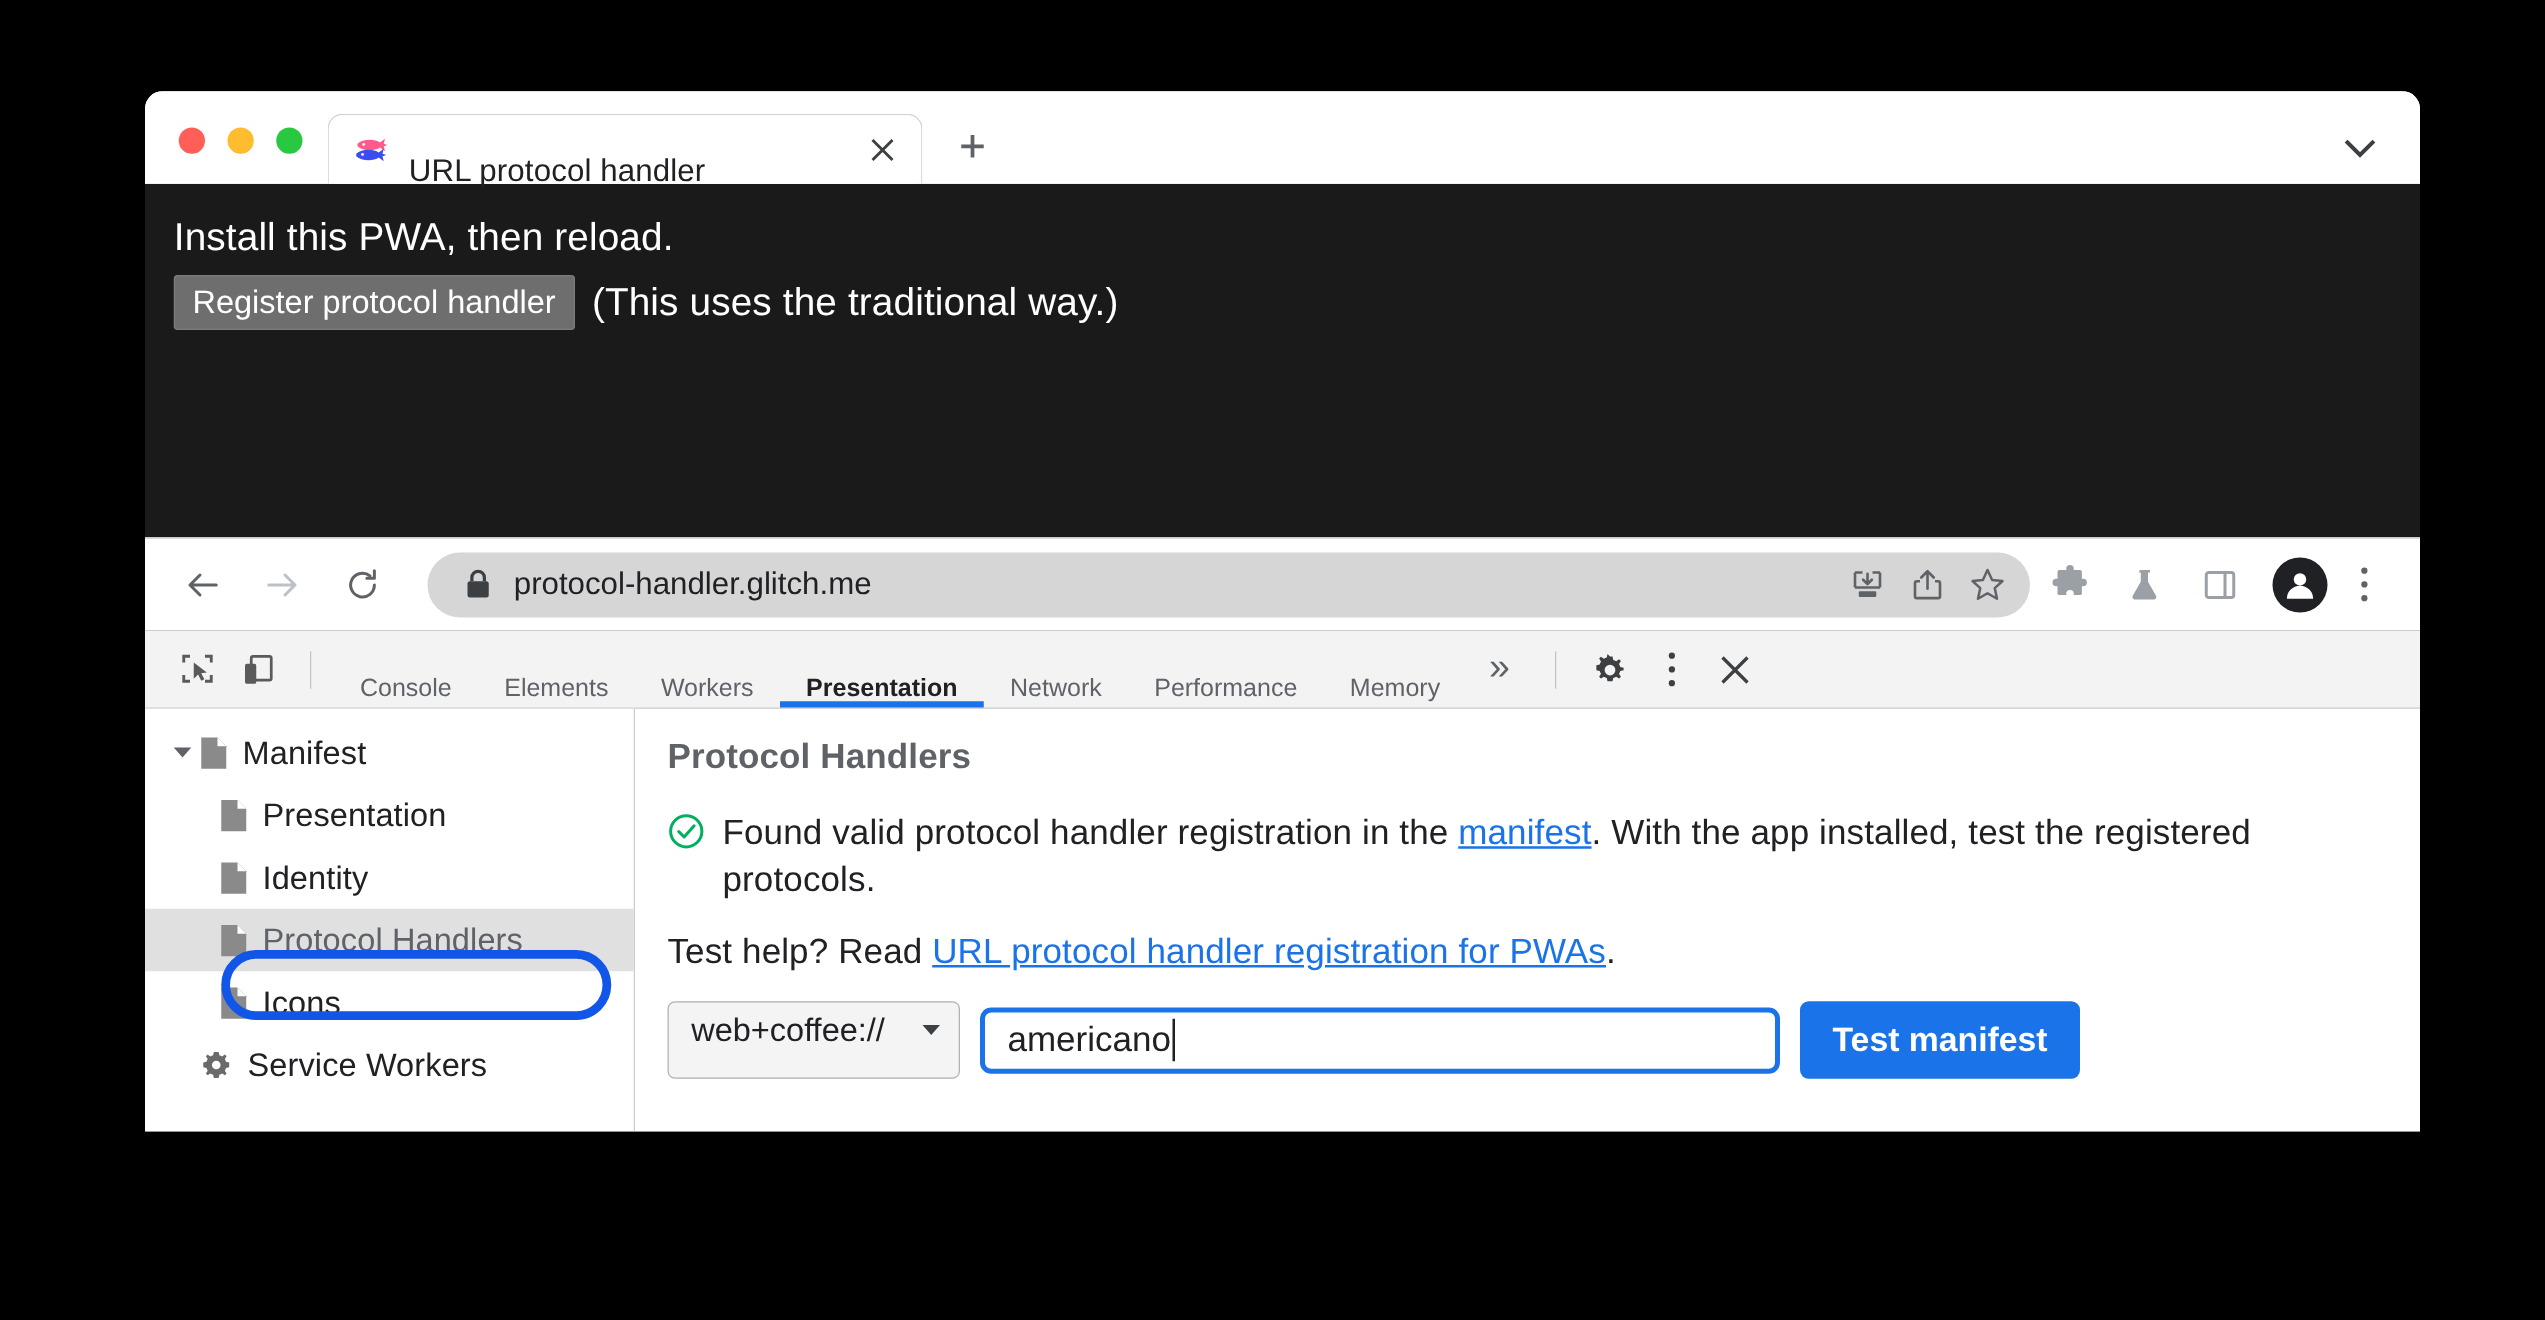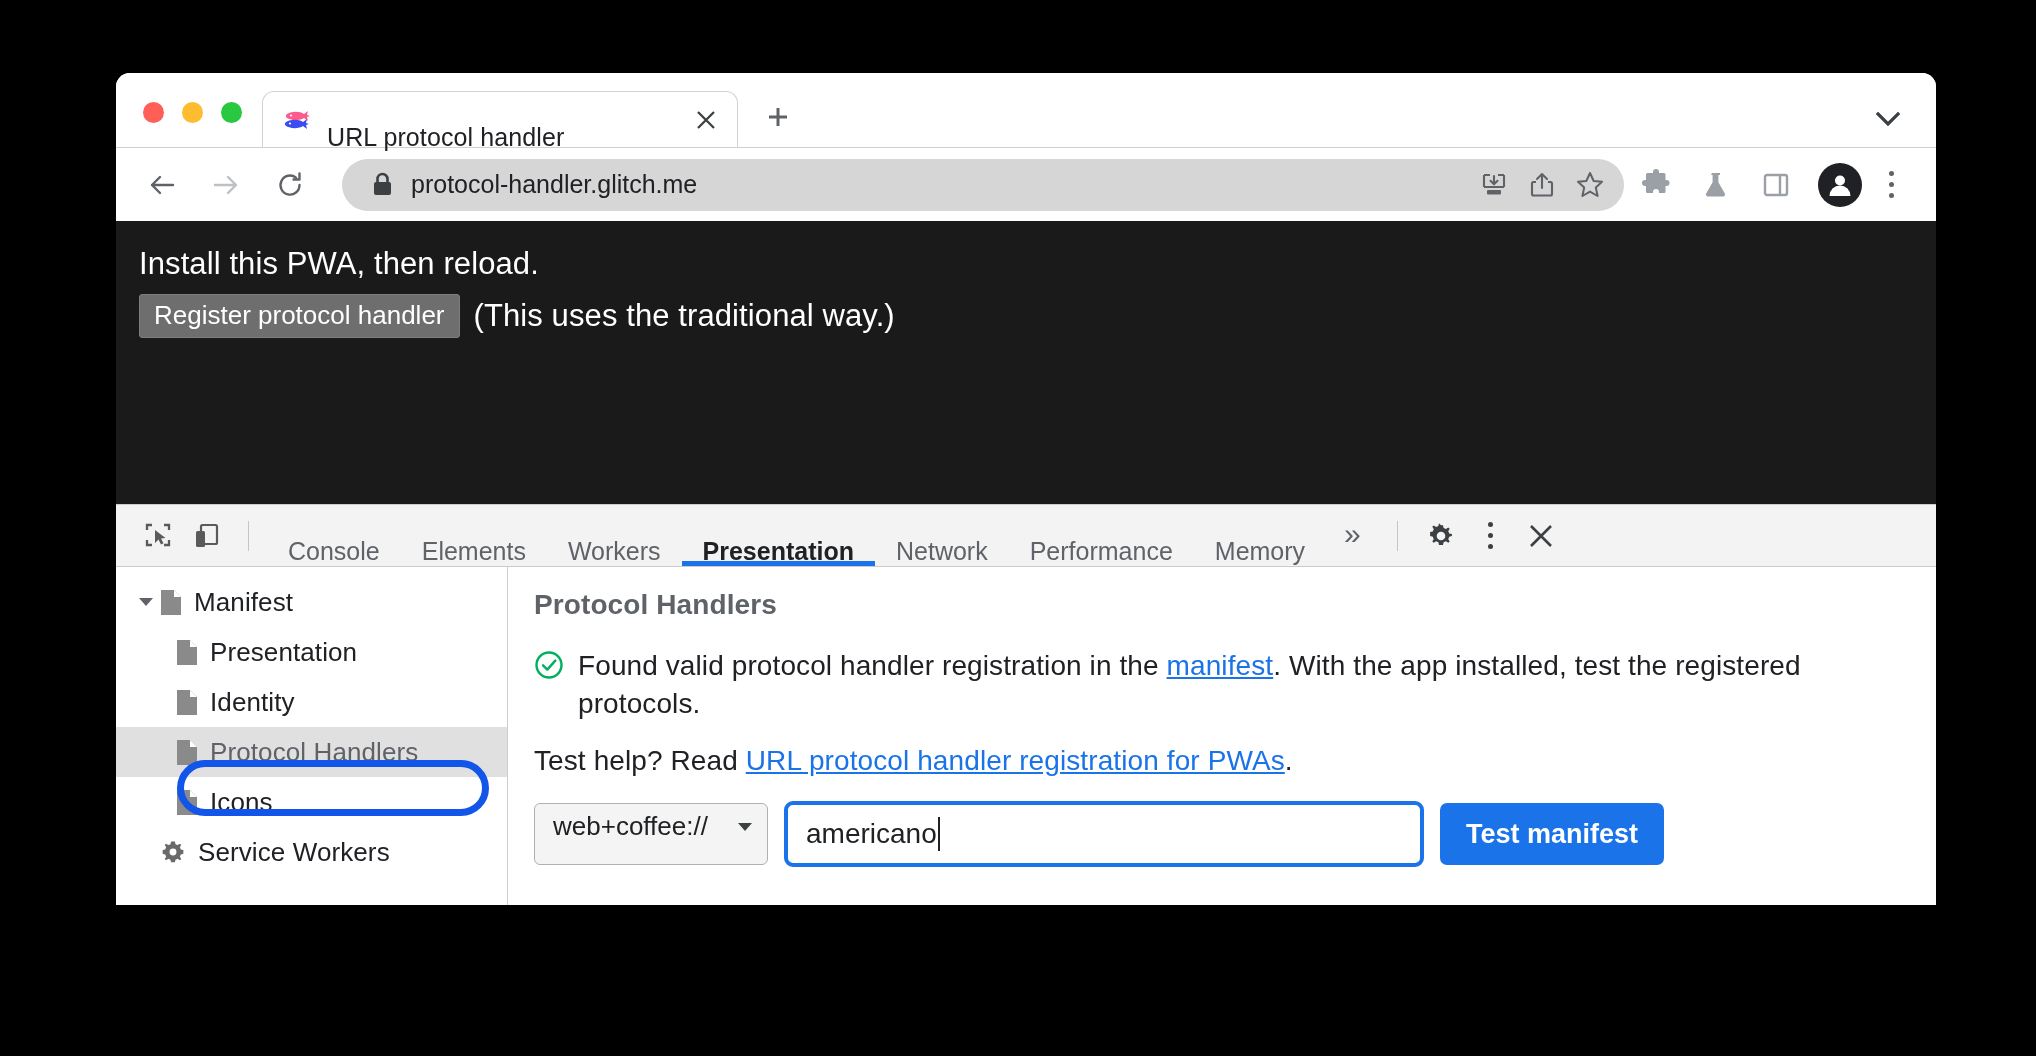--- a/index.html
+++ b/index.html
@@ -166,21 +166,21 @@
     width: 48px; height: 48px;
     display: flex; align-items: center; justify-content: center;
     color: #5a5a5a;
   }
   .dt-sep {
     width: 1px; height: 30px; background: #c4c4c4;
     margin: 0 18px;
     flex: 0 0 auto;
   }
   .dt-tab {
-    font-size: 25px; color: #5f6368;
+    font-size: 20px; color: #5f6368;
     padding: 16px 21px;
     height: 61px; line-height: 61px;
     white-space: nowrap;
     position: relative;
   }
   .dt-tab.active { color: #202124; font-weight: bold; }
   .dt-tab.active::after {
     content: ""; position: absolute;
     left: 0; right: 0; bottom: 0; height: 5px;
     background: #1a73e8;
@@ -260,21 +260,21 @@
     border: 1px solid #b0b0b0;
     border-radius: 6px;
     display: flex; align-items: center; justify-content: space-between;
     padding: 0 14px 16px 18px;
     font-size: 26px; color: #202124;
     gap: 14px;
   }
   #scheme-caret { color: #3c4043; font-size: 15px; line-height: 1; }
   #protocol-input {
     flex: 0 0 auto;
-    width: 640px; height: 66px;
+    width: 640px; height: 53px;
     border: 4px solid #1a73e8;
     border-radius: 9px;
     background: #ffffff;
     display: flex; align-items: center;
     padding: 0 18px;
     font-size: 28px; color: #202124;
     position: relative;
   }
   #caret-bar {
     width: 2px; height: 34px; background: #202124;
@@ -333,20 +333,28 @@
 
     <div id="tabstrip-spacer"></div>
 
     <div id="window-chevron">
       <svg width="26" height="16" viewBox="0 0 26 16">
         <path d="M3 3 L13 13 L23 3" stroke="currentColor" stroke-width="3.2" fill="none" stroke-linecap="square"></path>
       </svg>
     </div>
   </div>
 
+  <div id="page-viewport">
+    <div id="pwa-heading">Install this PWA, then reload.</div>
+    <div id="pwa-row">
+      <button id="register-button">Register protocol handler</button>
+      <span id="pwa-note">(This uses the traditional way.)</span>
+    </div>
+  </div>
+
   <div id="toolbar">
 
     <div class="nav-btn">
       <svg width="30" height="30" viewBox="0 0 30 30">
         <path d="M26 15 H5 M13 7 L5 15 L13 23" stroke="currentColor" stroke-width="2.4" fill="none" stroke-linecap="round" stroke-linejoin="round"></path>
       </svg>
     </div>
     <div class="nav-btn disabled">
       <svg width="30" height="30" viewBox="0 0 30 30">
         <path d="M4 15 H25 M17 7 L25 15 L17 23" stroke="currentColor" stroke-width="2.4" fill="none" stroke-linecap="round" stroke-linejoin="round"></path>
@@ -413,28 +421,20 @@
       </svg>
     </span>
 
     <span id="browser-menu">
       <span style="display:flex;flex-direction:column;gap:6px;">
         <span class="kebab-dot"></span>
           <span class="kebab-dot"></span>
           <span class="kebab-dot"></span>
       </span>
     </span>
-  </div>
-
-  <div id="page-viewport">
-    <div id="pwa-heading">Install this PWA, then reload.</div>
-    <div id="pwa-row">
-      <button id="register-button">Register protocol handler</button>
-      <span id="pwa-note">(This uses the traditional way.)</span>
-    </div>
   </div>
 
   <div id="devtools">
 
     <div id="devtools-tabbar">
       <span class="dt-icon-btn">
         <svg width="28" height="28" viewBox="0 0 28 28">
           <path d="M3 8 V3 H8 M20 3 H25 V8 M25 18 V23 H20 M8 23 H3 V18" stroke="currentColor" stroke-width="2.3" fill="none"></path>
           <path d="M11 8 L11 21 L14.5 17.5 L17 22.5 L19.5 21.3 L17 16.5 L21.5 16 Z" fill="currentColor"></path>
         </svg>

